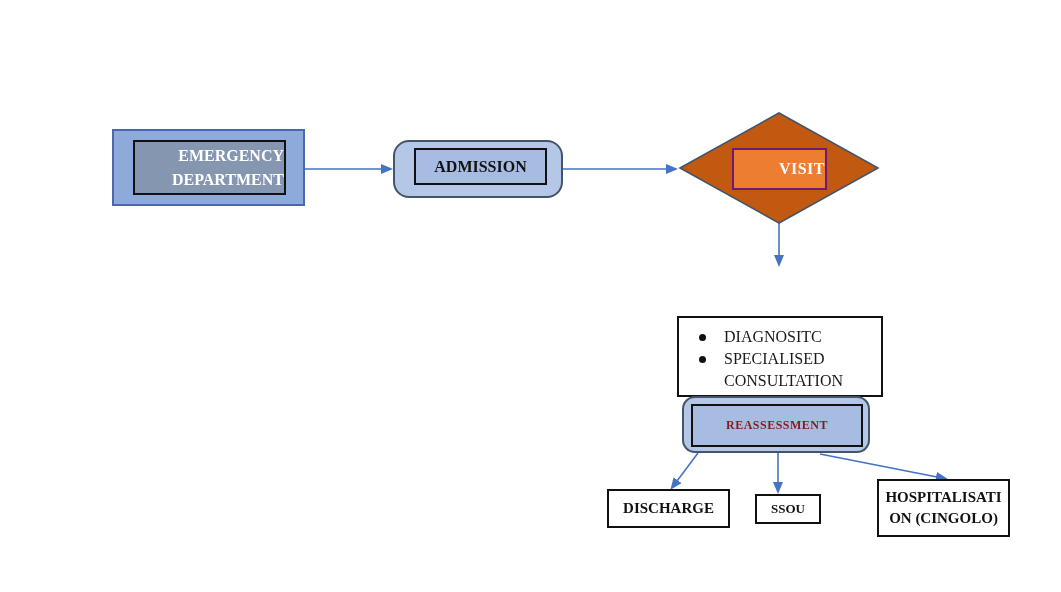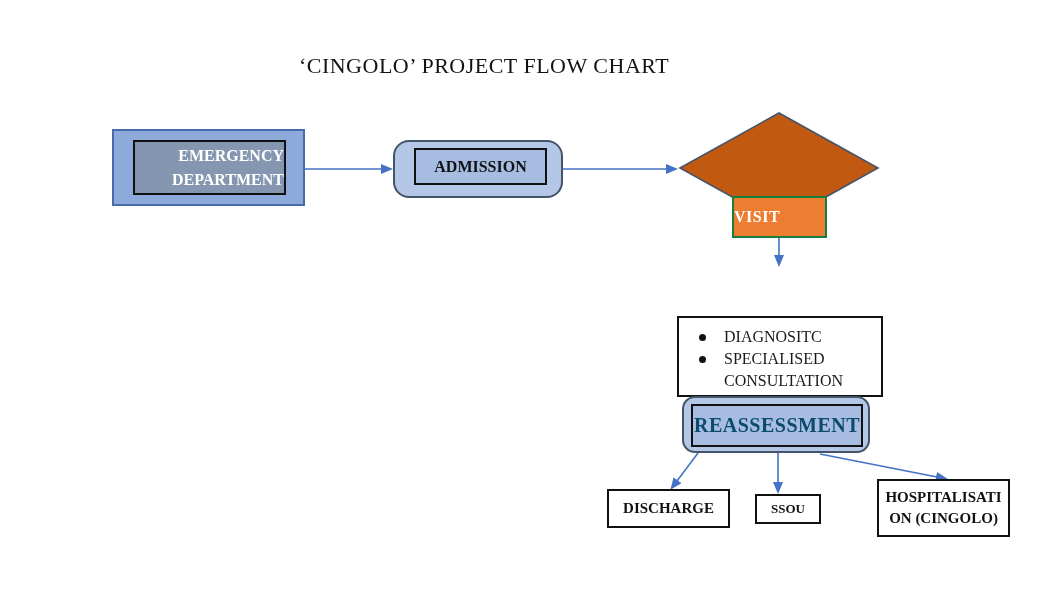--- a/index.html
+++ b/index.html
@@ -52,23 +52,23 @@
   
   .diamond-svg { left: 677px; top: 110px; }
   .diamond-shape {
     fill: var(--diamond-fill, #C25911);
     stroke: var(--blue-node-border, #44546A);
     stroke-width: 1.6;
   }
   .visit-inner {
     left: 732px; top: 148px; width: 95px; height: 42px;
     background: var(--diamond-inner-fill, #ED7D31);
-    border: 2px solid #15803d;
-    display: flex; align-items: center; justify-content: flex-start;
-    color: #ffffff; font-weight: bold; font-size: 16px; letter-spacing: 0.5px; margin-top: 48px;
+    border: 2px solid #701a75;
+    display: flex; align-items: center; justify-content: flex-end;
+    color: #ffffff; font-weight: bold; font-size: 16px; letter-spacing: 0.5px;
   }
 
   
   .bullets-box {
     left: 677px; top: 268px; width: 206px; height: 81px;
     background: #ffffff; border: 2px solid #111111;
     padding: 8px 6px 0 18px;
     font-size: 16px; color: #1a1a1a; margin-top: 48px;
   }
   .bullet-item { position: relative; padding-left: 27px; line-height: 22px; }
@@ -82,21 +82,21 @@
     left: 682px; top: 396px; width: 188px; height: 57px;
     background: var(--blue-node-fill, #B4C7E7);
     border: 2px solid var(--blue-node-border, #44546A);
     border-radius: 13px;
   }
   .reas-inner {
     left: 7px; top: 6px; width: 172px; height: 43px;
     background: var(--blue-node-inner-fill, #A6BCE0);
     border: 2px solid #111111;
     display: flex; align-items: center; justify-content: center;
-    color: #0c4a6e; font-weight: bold; font-size: 20px; letter-spacing: 0.5px;
+    color: #7f1d1d; font-weight: bold; font-size: 12px; letter-spacing: 0.5px;
   }
 
   
   .plain-box {
     background: #ffffff; border: 2px solid #111111;
     display: flex; flex-direction: column;
     align-items: center; justify-content: center;
     color: #111111; font-weight: bold; font-size: 15px; text-align: center;
   }
   .discharge-box { left: 607px; top: 489px; width: 123px; height: 39px; }
@@ -106,21 +106,20 @@
   
   .arrows { left: 0; top: 0; pointer-events: none; }
   .arrow-line { stroke: var(--arrow, #4472C4); stroke-width: 1.6; fill: none; }
   .arrowhead-fill { fill: var(--arrow, #4472C4); }
 </style>
 </head>
 <body>
 
 <div class="canvas">
 
-  <div class="abs title">‘CINGOLO’ PROJECT FLOW CHART</div>
 
   <svg class="abs arrows" width="1061" height="592" viewBox="0 0 1061 592" xmlns="http://www.w3.org/2000/svg">
     <defs>
       <marker id="ah" viewBox="0 0 12 10" markerWidth="12" markerHeight="10" refX="1" refY="5" orient="auto" markerUnits="userSpaceOnUse">
         <path class="arrowhead-fill" d="M0,0 L12,5 L0,10 Z"></path>
       </marker>
     </defs>
     <line class="arrow-line" x1="305" y1="169" x2="382" y2="169" marker-end="url(#ah)"></line>
     <line class="arrow-line" x1="563" y1="169" x2="667" y2="169" marker-end="url(#ah)"></line>
     <line class="arrow-line" x1="779" y1="223" x2="779" y2="256" marker-end="url(#ah)"></line>

